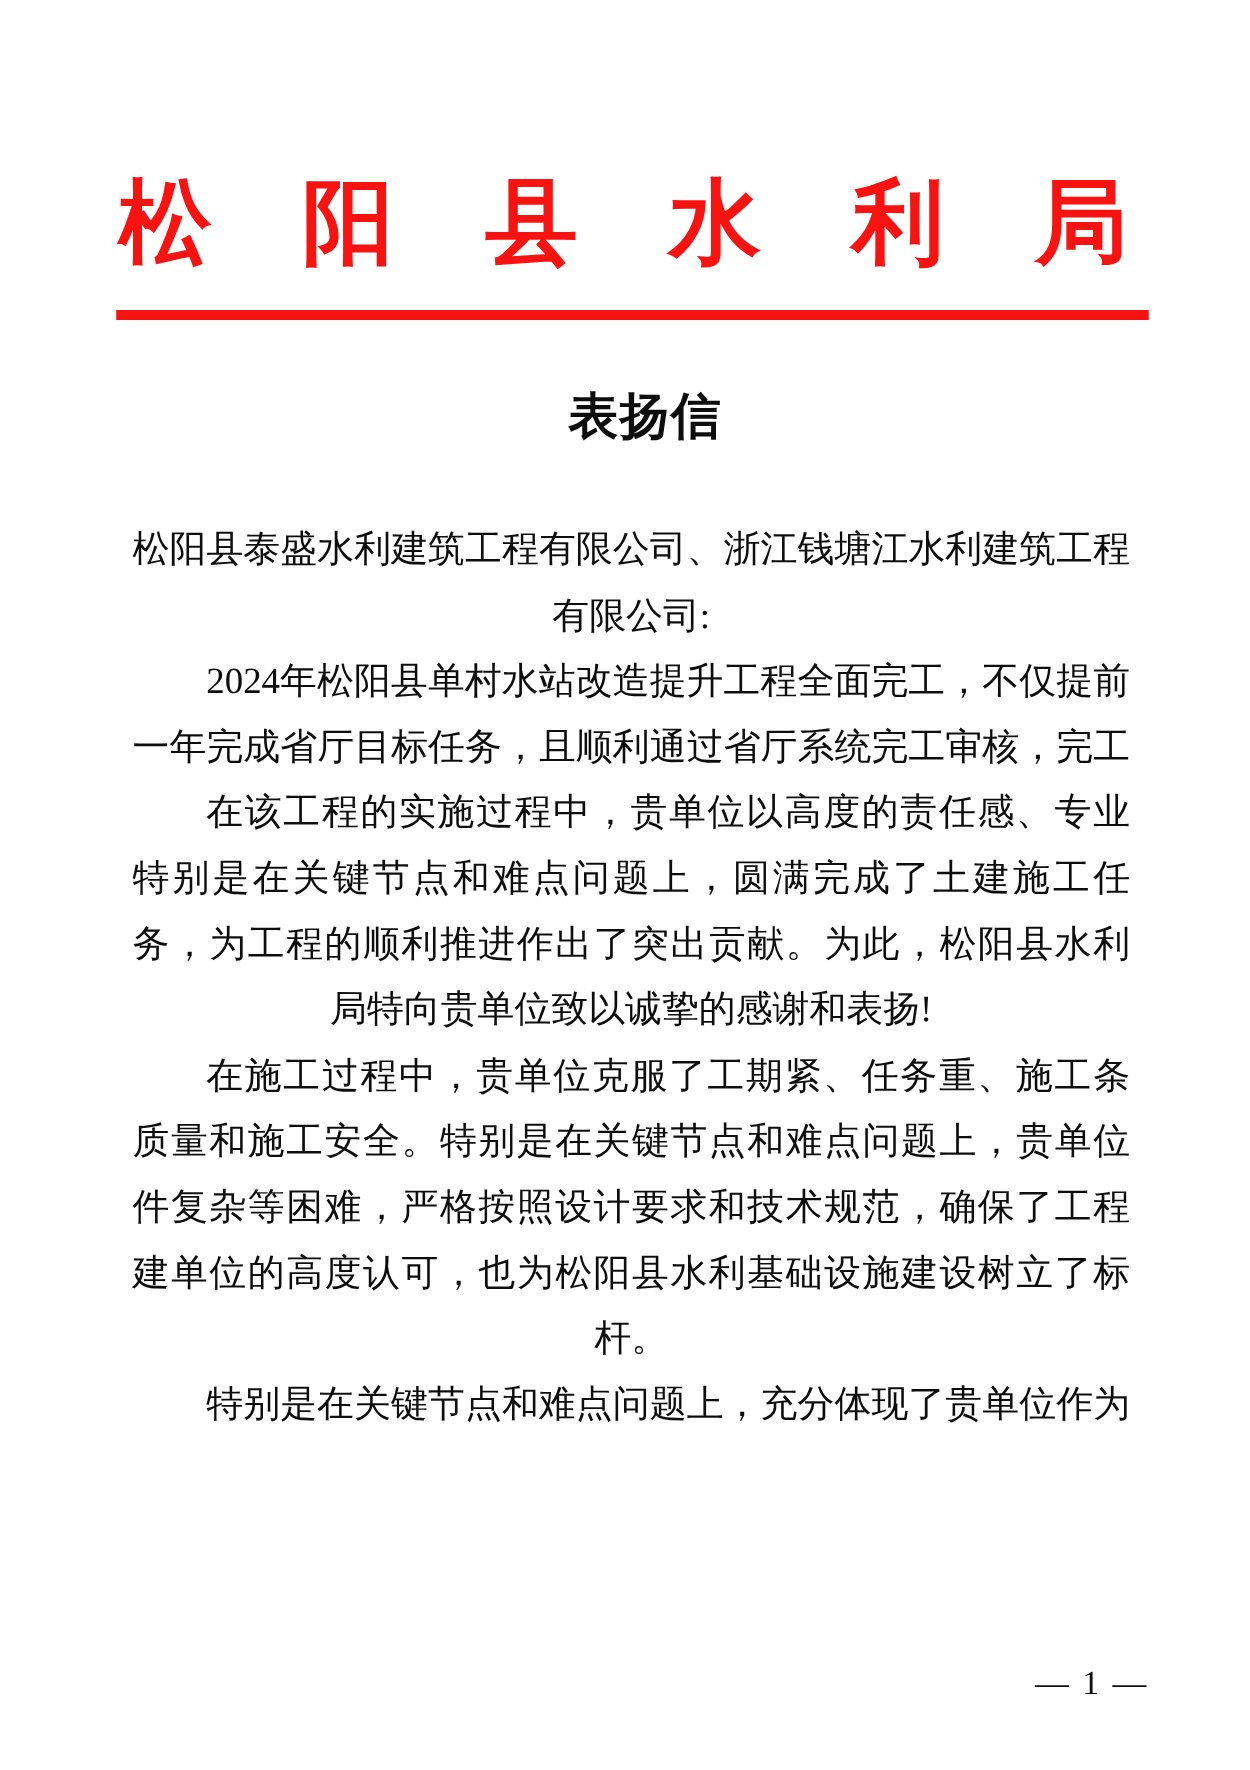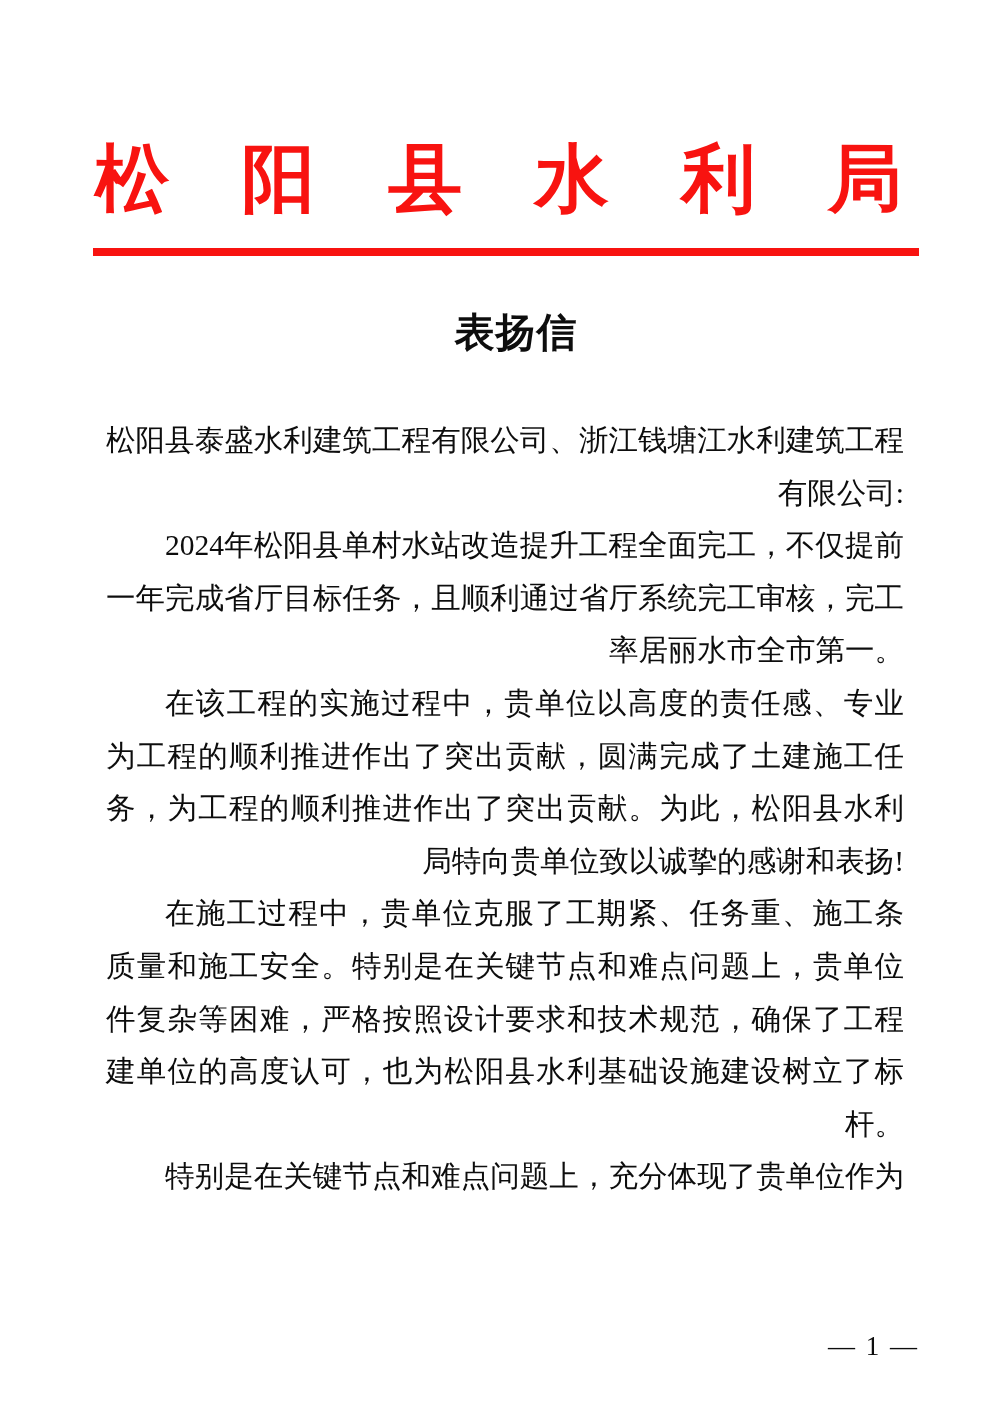--- a/index.html
+++ b/index.html
@@ -56,21 +56,21 @@
     width:798px;
     font-size:29.5px;
     line-height:52.6px;
   }
   .ln{
     text-align:justify;
     text-align-last:justify;
     white-space:nowrap;
   }
   .ln.end{
-    text-align:right;
+    text-align:center;
     text-align-last:auto;
     font-family:Liberation Serif, serif;
   }
   .ln.ind{
     text-indent:2em;
   }
   
   .pageno{
     position:absolute;
     top:1330px;
@@ -96,23 +96,22 @@
 
   <div class="rule"></div>
 
   <div class="doc-title">表扬信</div>
 
   <div class="letter-body">
     <div class="ln">松阳县泰盛水利建筑工程有限公司、浙江钱塘江水利建筑工程</div>
     <div class="ln end">有限公司:</div>
     <div class="ln ind">2024年松阳县单村水站改造提升工程全面完工，不仅提前</div>
     <div class="ln">一年完成省厅目标任务，且顺利通过省厅系统完工审核，完工</div>
-    <div class="ln end">率居丽水市全市第一。</div>
     <div class="ln ind">在该工程的实施过程中，贵单位以高度的责任感、专业</div>
-    <div class="ln">为工程的顺利推进作出了突出贡献，圆满完成了土建施工任</div>
+    <div class="ln">特别是在关键节点和难点问题上，圆满完成了土建施工任</div>
     <div class="ln">务，为工程的顺利推进作出了突出贡献。为此，松阳县水利</div>
     <div class="ln end">局特向贵单位致以诚挚的感谢和表扬!</div>
     <div class="ln ind">在施工过程中，贵单位克服了工期紧、任务重、施工条</div>
     <div class="ln">质量和施工安全。特别是在关键节点和难点问题上，贵单位</div>
     <div class="ln">件复杂等困难，严格按照设计要求和技术规范，确保了工程</div>
     <div class="ln">建单位的高度认可，也为松阳县水利基础设施建设树立了标</div>
     <div class="ln end">杆。</div>
     <div class="ln ind">特别是在关键节点和难点问题上，充分体现了贵单位作为</div>
   </div>
 

